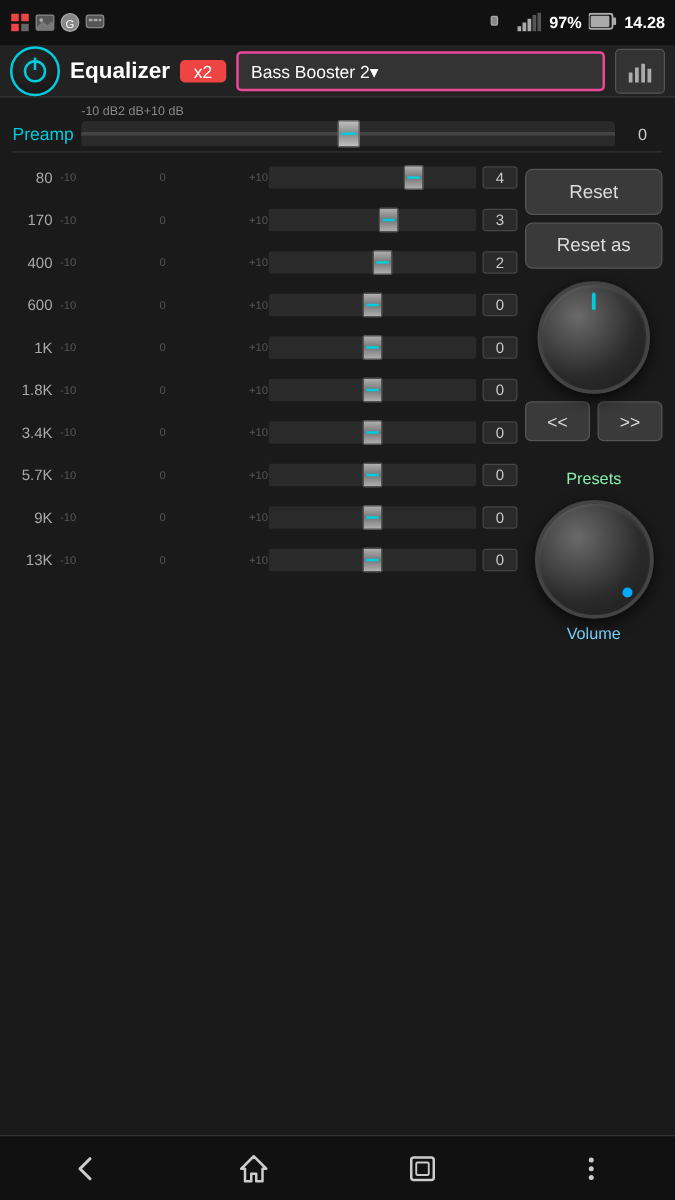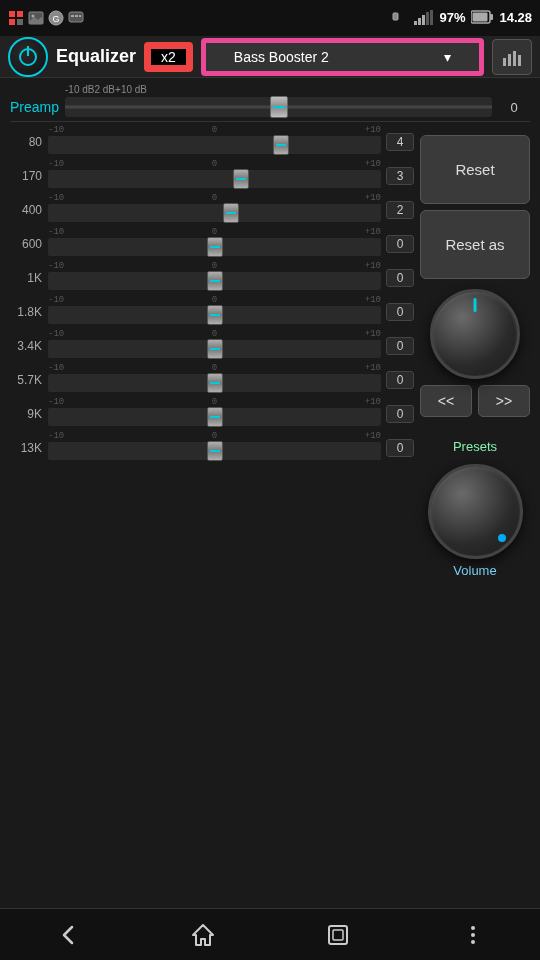--- a/index.html
+++ b/index.html
@@ -59,39 +59,38 @@
       width: 2px; height: 10px;
       background: #00ccdd;
     }
     .eq-title {
       font-size: 18px;
       font-weight: bold;
       color: #fff;
       flex: 0 0 auto;
     }
     .x2-btn {
-      background: #000000;
-      border: 7px solid #ef4444;
+      background: #ef4444;
+      border: 1px solid #ef4444;
       color: #fff;
       padding: 0 10px;
       border-radius: 4px;
       font-size: 14px;
       cursor: pointer;
     }
     .preset-select {
       flex: 1;
       background: #333;
-      border: 5px solid #ec4899;
+      border: 2px solid #ec4899;
       color: #fff;
-      padding: 6px 28px;
+      padding: 6px 10px;
       border-radius: 4px;
       font-size: 14px;
       display: flex;
       align-items: center;
-      justify-content: space-between;
       cursor: pointer;
     }
     .chart-btn {
       width: 40px; height: 36px;
       background: #333;
       border: 1px solid #555;
       border-radius: 4px;
       display: flex; align-items: center; justify-content: center;
       cursor: pointer;
     }
@@ -193,23 +192,22 @@
       color: #aaa;
       text-align: right;
       padding-right: 6px;
     }
     .band-slider-wrap {
       flex: 1;
       position: relative;
       height: 34px;
       display: flex;
       align-items: center;
-      flex-direction: column;
+      flex-direction: row;
       justify-content: flex-start;
-      font-family: Liberation Mono, monospace;
     }
     .band-markers {
       display: flex;
       justify-content: space-between;
       font-size: 9px;
       color: #555;
       width: 100%;
       padding: 0;
       margin-bottom: 1px;
     }
@@ -247,21 +245,21 @@
       background: #2a2a2a;
       border: 1px solid #444;
       border-radius: 3px;
       padding: 1px 2px;
       margin-left: 5px;
     }
 
     
     .action-btn {
       width: 100%;
-      padding: 25px 0;
+      padding: 9px 0;
       background: #3a3a3a;
       border: 1px solid #555;
       border-radius: 6px;
       color: #ddd;
       font-size: 15px;
       text-align: center;
       cursor: pointer;
     }
 
     .knob-container {

